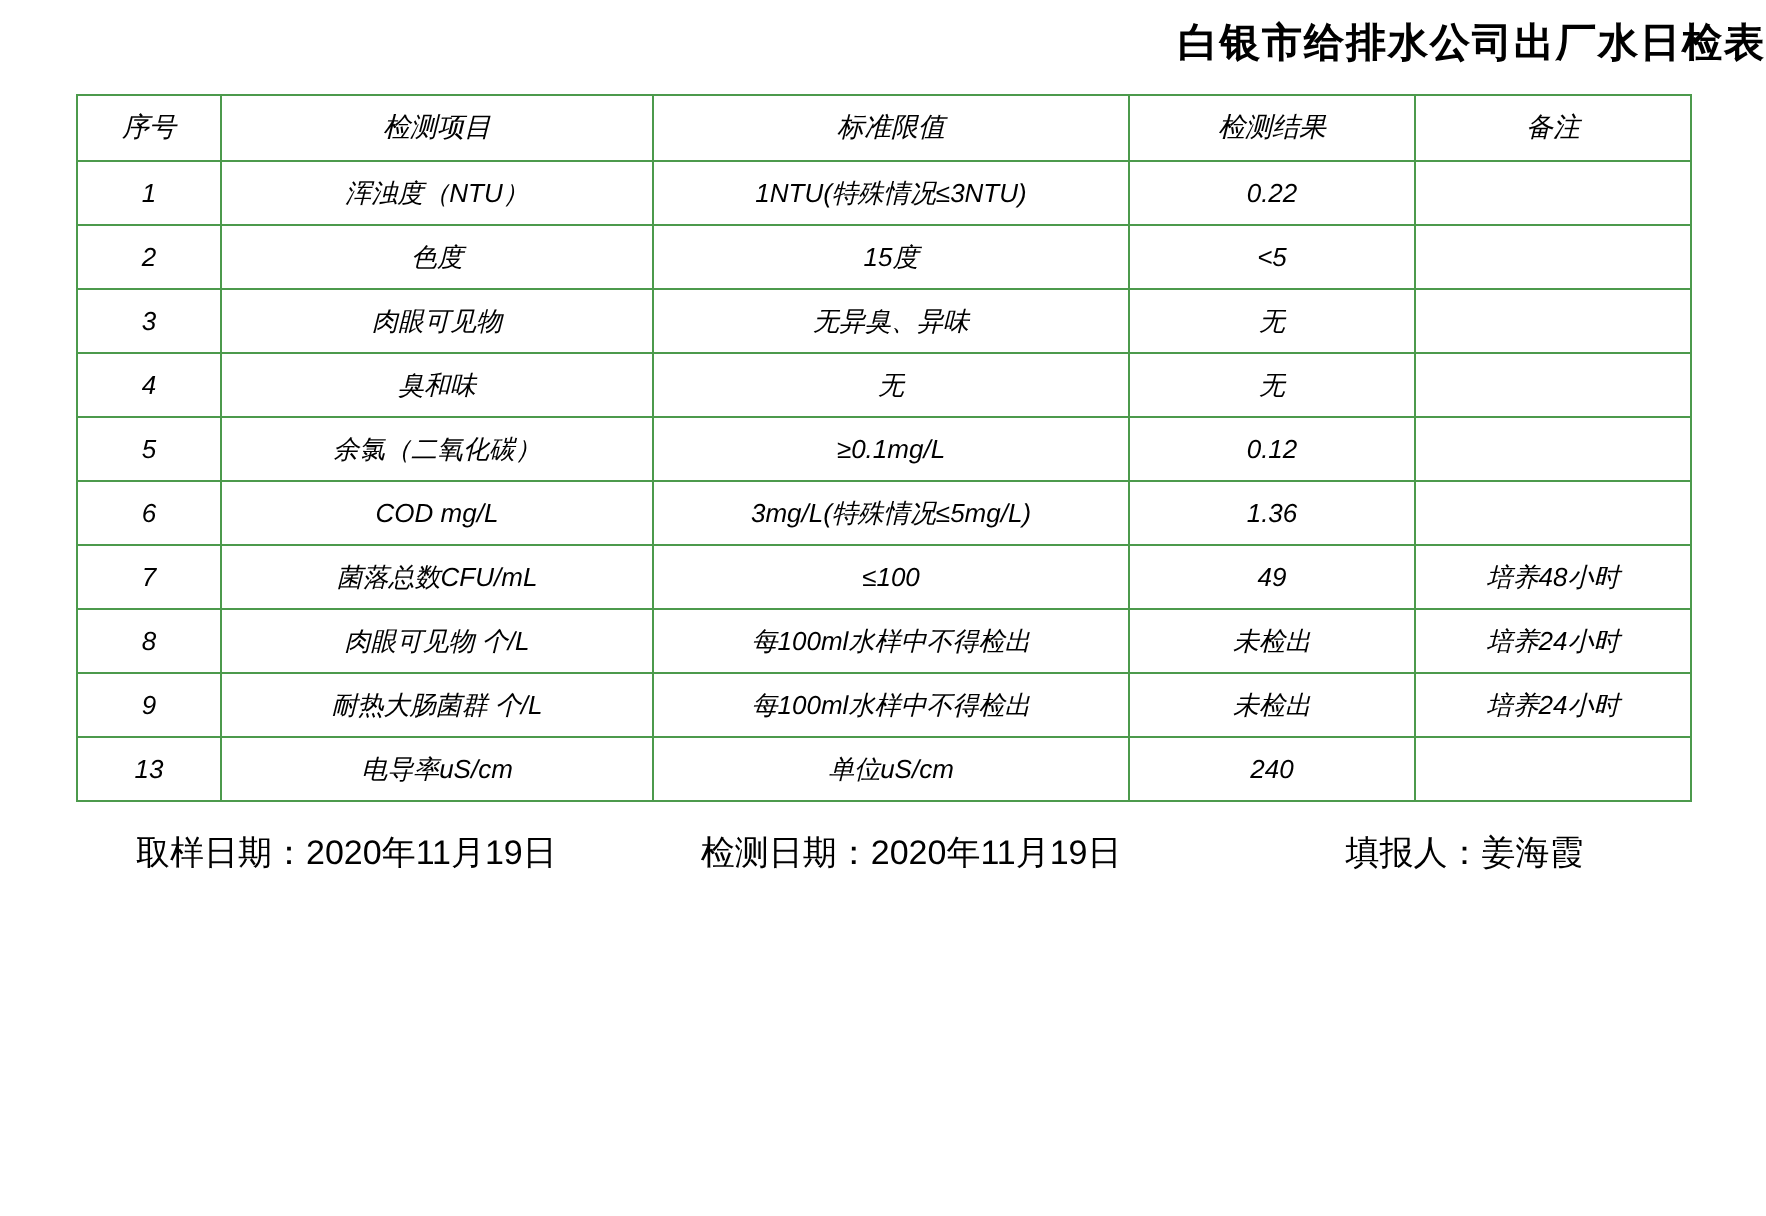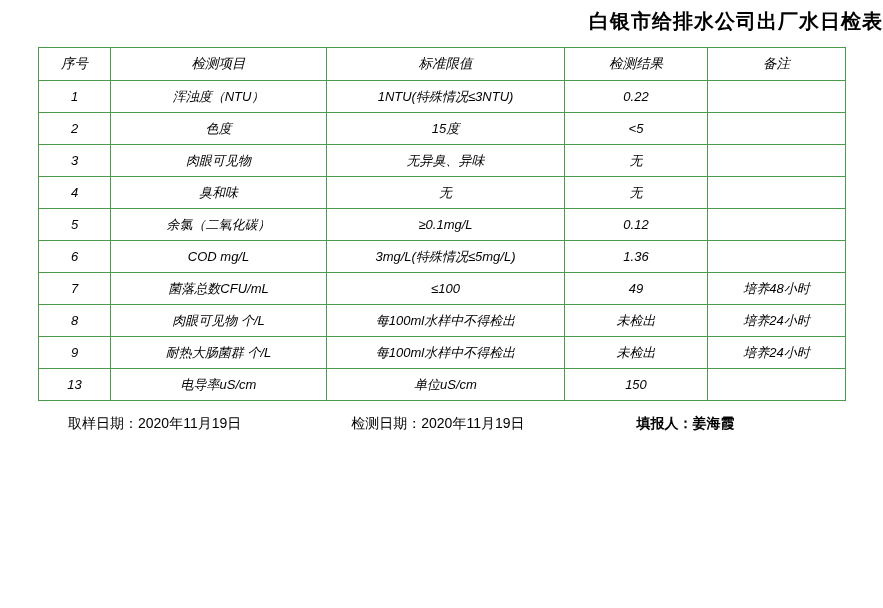--- a/index.html
+++ b/index.html
@@ -59,27 +59,27 @@
   col.c1 { width: 216px; }
   col.c2 { width: 238px; }
   col.c3 { width: 143px; }
   col.c4 { width: 138px; }
 
   .footer {
     margin-top: 14px;
     padding: 0 38px;
     box-sizing: border-box;
     display: flex;
-    font-size: 14px;
+    font-size: 17px;
     text-align: right;
   }
   .footer .f-item { white-space: nowrap; }
   .f-sample { margin-left: 30px; }
-  .f-test { margin-left: 110px; }
-  .f-filler { margin-left: 112px; font-weight: bold; }
+  .f-test { margin-left: 72px; }
+  .f-filler { margin-left: 112px; }
 </style>
 </head>
 <body>
 
 <div class="page">
 
   <div class="doc-title">白银市给排水公司出厂水日检表</div>
 
   <div class="table-wrap">
     <table class="report">
@@ -160,21 +160,21 @@
           <td>9</td>
           <td>耐热大肠菌群 个/L</td>
           <td>每100ml水样中不得检出</td>
           <td>未检出</td>
           <td>培养24小时</td>
         </tr>
         <tr>
           <td>13</td>
           <td>电导率uS/cm</td>
           <td>单位uS/cm</td>
-          <td>150</td>
+          <td>240</td>
           <td></td>
         </tr>
       </tbody>
     </table>
   </div>
 
   <div class="footer">
     <div class="f-item f-sample">取样日期：2020年11月19日</div>
     <div class="f-item f-test">检测日期：2020年11月19日</div>
     <div class="f-item f-filler">填报人：姜海霞</div>

